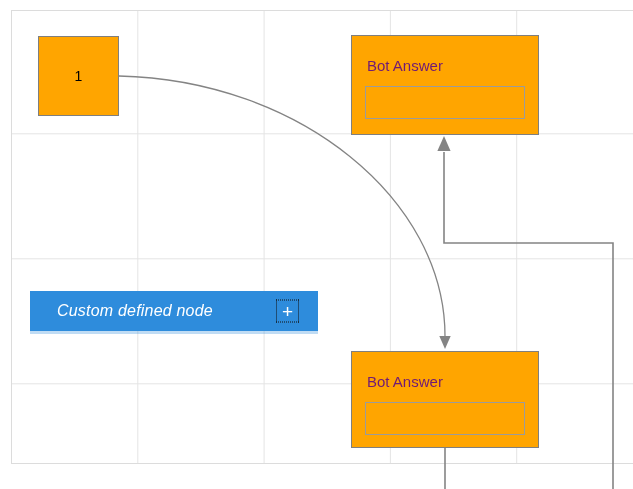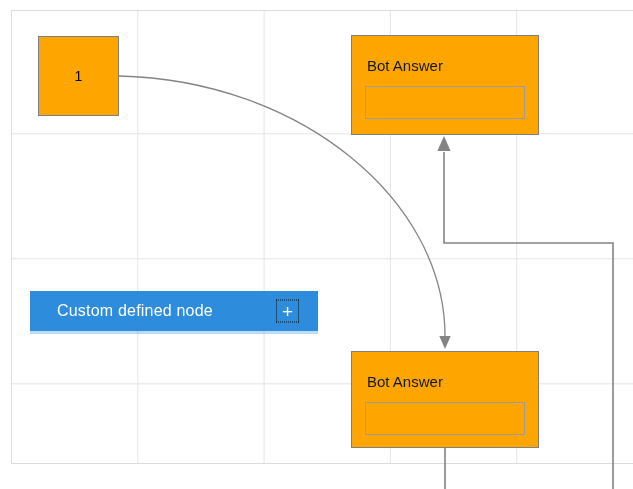--- a/index.html
+++ b/index.html
@@ -59,21 +59,21 @@
     color: #000000;
   }
   .node-bot-top  { left: 351px; top: 35px;  width: 188px; height: 100px; }
   .node-bot-bottom { left: 351px; top: 351px; width: 188px; height: 97px; }
   .bot-title {
     position: absolute;
     left: 15px;
     top: 20px;
     font-size: 15px;
     line-height: 20px;
-    color: #0f172a;
+    color: #701a75;
     white-space: nowrap;
   }
   .bot-field {
     position: absolute;
     left: 13px;
     top: 50px;
     width: 160px;
     height: 33px;
     box-sizing: border-box;
     border: 1px solid #9b9b9b;
@@ -93,20 +93,21 @@
     color: #ffffff;
     display: flex;
     align-items: center;
     box-shadow: 0 3px 0 rgba(46, 140, 220, 0.30);
   }
   .custom-node .label {
     margin-left: 27px;
     font-size: 16px;
     letter-spacing: 0.2px;
     white-space: nowrap;
+    font-style: italic;
   }
   .plus-btn {
     position: absolute;
     right: 19px;
     top: 50%;
     transform: translateY(-50%);
     width: 23px;
     height: 23px;
     box-sizing: border-box;
     border: 1px dotted #111111;

